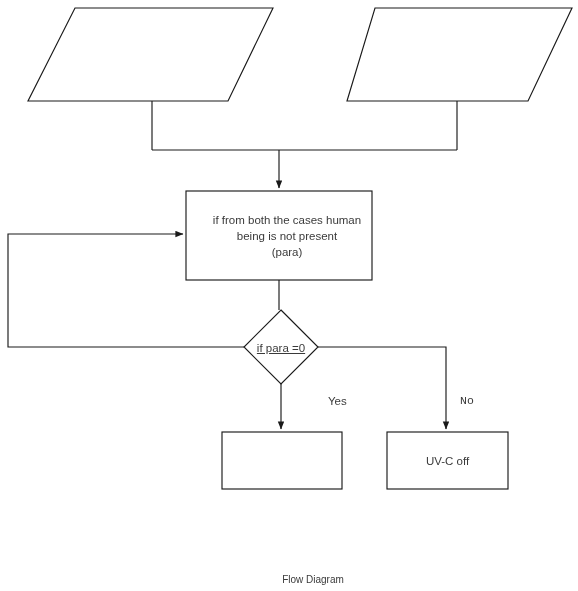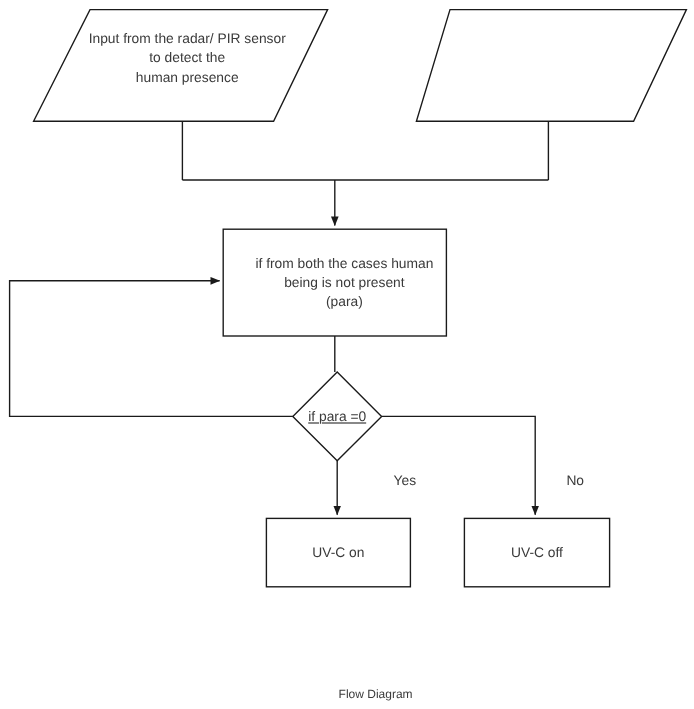--- a/index.html
+++ b/index.html
@@ -87,34 +87,30 @@
       <path d="M281,384 L281,429" marker-end="url(#arrowhead)"></path>
 
       <path d="M318,347 L446,347 L446,429" marker-end="url(#arrowhead)"></path>
 
       <rect x="222" y="432" width="120" height="57"></rect>
 
       <rect x="387" y="432" width="121" height="57"></rect>
     </g>
   </svg>
 
-  <div class="node-text" style="left:56px; top:25px; width:200px;">Input from the radar/ PIR sensor
-to detect the
-human presence</div>
 
 
   <div class="node-text" style="left:186px; top:212px; width:202px;">if from both the cases human
 being is not present
 (para)</div>
 
   <div class="node-text" style="left:241px; top:340px; width:80px;text-decoration:underline;">if para =0</div>
 
-  <div class="node-text" style="left:222px; top:453px; width:120px;">UV-C on</div>
 
   <div class="node-text" style="left:387px; top:453px; width:121px;text-align:center;">UV-C off</div>
 
   <div class="edge-label" style="left:300px; top:394px;margin-left:28px;">Yes</div>
 
-  <div class="edge-label" style="left:472px; top:394px;">No</div>
+  <div class="edge-label" style="left:460px; top:394px;font-family:Liberation Mono, monospace;">No</div>
 
   <div class="caption" style="left:0px; top:573px; width:578px;">Flow Diagram</div>
 
 </div>
 
 </body></html>

